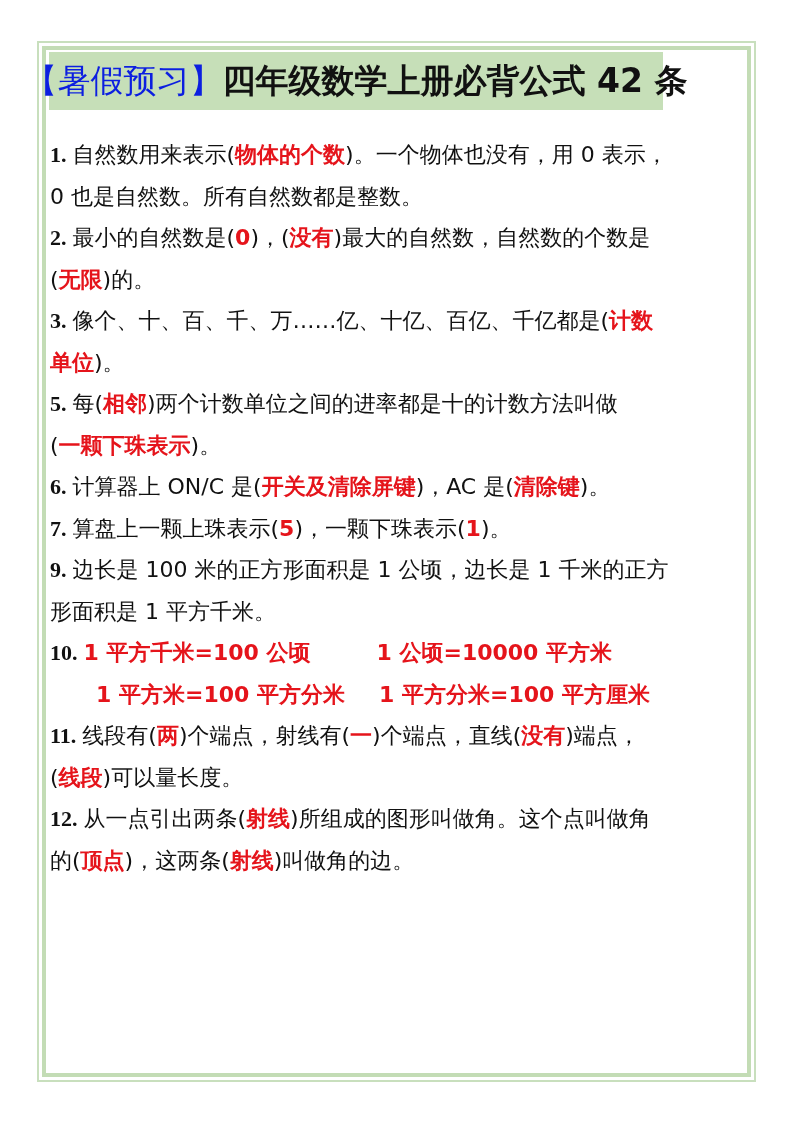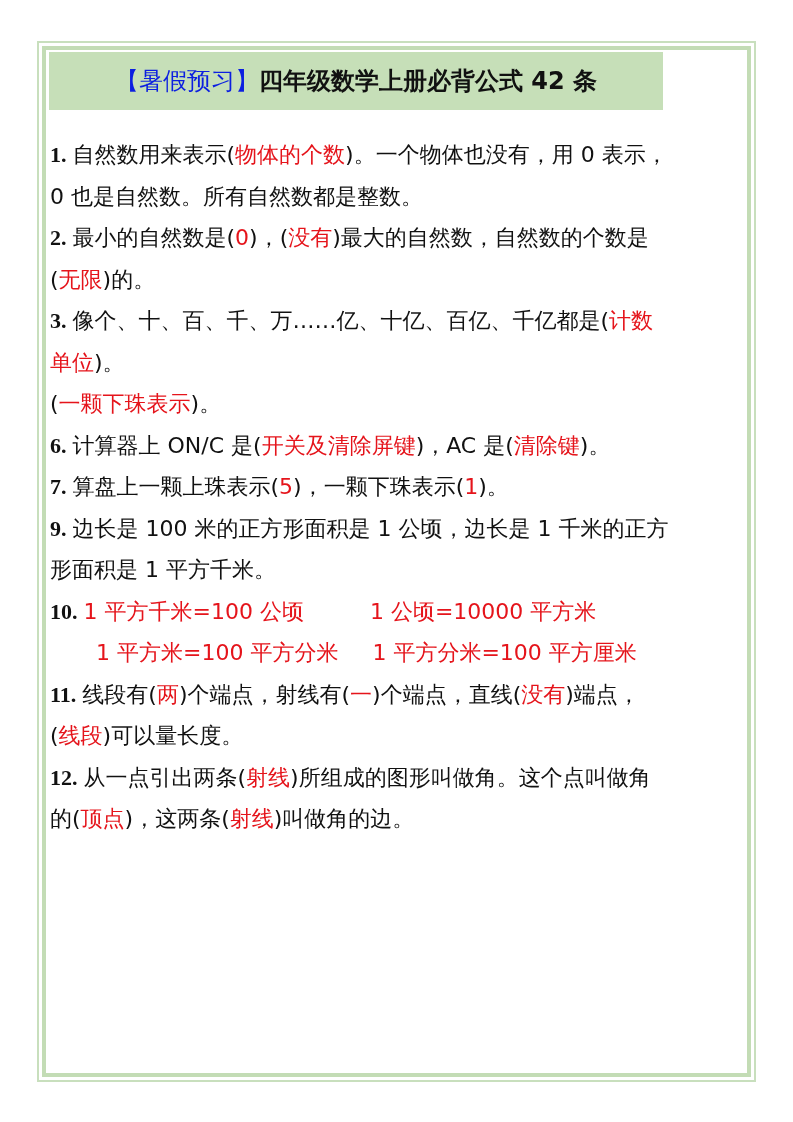--- a/index.html
+++ b/index.html
@@ -4,27 +4,27 @@
 <style>
   html, body { margin: 0; padding: 0; background: #ffffff; }
   body { width: 793px; height: 1122px; position: relative; overflow: hidden;
          font-family: "DejaVu Sans", "Liberation Sans", sans-serif; color: #111; }
   .frame-outer { position: absolute; left: 37px; top: 41px; width: 719px; height: 1041px;
                  border: 2px solid #c8dfbd; box-sizing: border-box; }
   .frame-inner { position: absolute; left: 42px; top: 46px; width: 709px; height: 1031px;
                  border: 4px solid #c3dcb5; box-sizing: border-box; }
   .header { position: absolute; left: 49px; top: 52px; width: 614px; height: 58px;
             background: #c6dfb8; display: flex; align-items: center; justify-content: center;
-            font-size: 24px; white-space: nowrap; letter-spacing: 0px; }
+            font-size: 33px; white-space: nowrap; letter-spacing: 0px; }
   .header .tag { color: #0c1fe0; }
   .header .title { color: #111; font-weight: bold; }
   .content { position: absolute; left: 50px; top: 134px; width: 696px; }
   .line { font-size: 22px; line-height: 41.5px; height: 41.5px; white-space: nowrap; }
   .num { font-family: "Liberation Serif", "DejaVu Serif", serif; font-weight: bold; font-size: 22px; margin-right: 6px; }
-  .red { color: #e5141b; }
+  .red { color: #e5141b; font-weight: bold; }
   .blk { color: #111; }
   .indent { padding-left: 46px; }
   .gap { display: inline-block; width: 66px; }
   .gap2 { display: inline-block; width: 34px; }
 </style>
 </head>
 <body>
 
 <div class="frame-outer"></div>
 <div class="frame-inner"></div>
@@ -41,20 +41,21 @@
     </div>
     <div>
       <div class="line"><span class="num">2.</span><span class="blk">最小的自然数是(</span><span class="red">0</span><span class="blk">)，(</span><span class="red">没有</span><span class="blk">)最大的自然数，自然数的个数是</span></div>
       <div class="line"><span class="blk">(</span><span class="red">无限</span><span class="blk">)的。</span></div>
     </div>
     <div>
       <div class="line"><span class="num">3.</span><span class="blk">像个、十、百、千、万……亿、十亿、百亿、千亿都是(</span><span class="red">计数</span></div>
       <div class="line"><span class="red">单位</span><span class="blk">)。</span></div>
     </div>
     <div>
+      <div class="line"><span class="num">5.</span><span class="blk">每(</span><span class="red">相邻</span><span class="blk">)两个计数单位之间的进率都是十的计数方法叫做</span></div>
       <div class="line"><span class="blk">(</span><span class="red">一颗下珠表示</span><span class="blk">)。</span></div>
     </div>
     <div>
       <div class="line"><span class="num">6.</span><span class="blk">计算器上 ON/C 是(</span><span class="red">开关及清除屏键</span><span class="blk">)，AC 是(</span><span class="red">清除键</span><span class="blk">)。</span></div>
     </div>
     <div>
       <div class="line"><span class="num">7.</span><span class="blk">算盘上一颗上珠表示(</span><span class="red">5</span><span class="blk">)，一颗下珠表示(</span><span class="red">1</span><span class="blk">)。</span></div>
     </div>
     <div>
       <div class="line"><span class="num">9.</span><span class="blk">边长是 100 米的正方形面积是 1 公顷，边长是 1 千米的正方</span></div>

